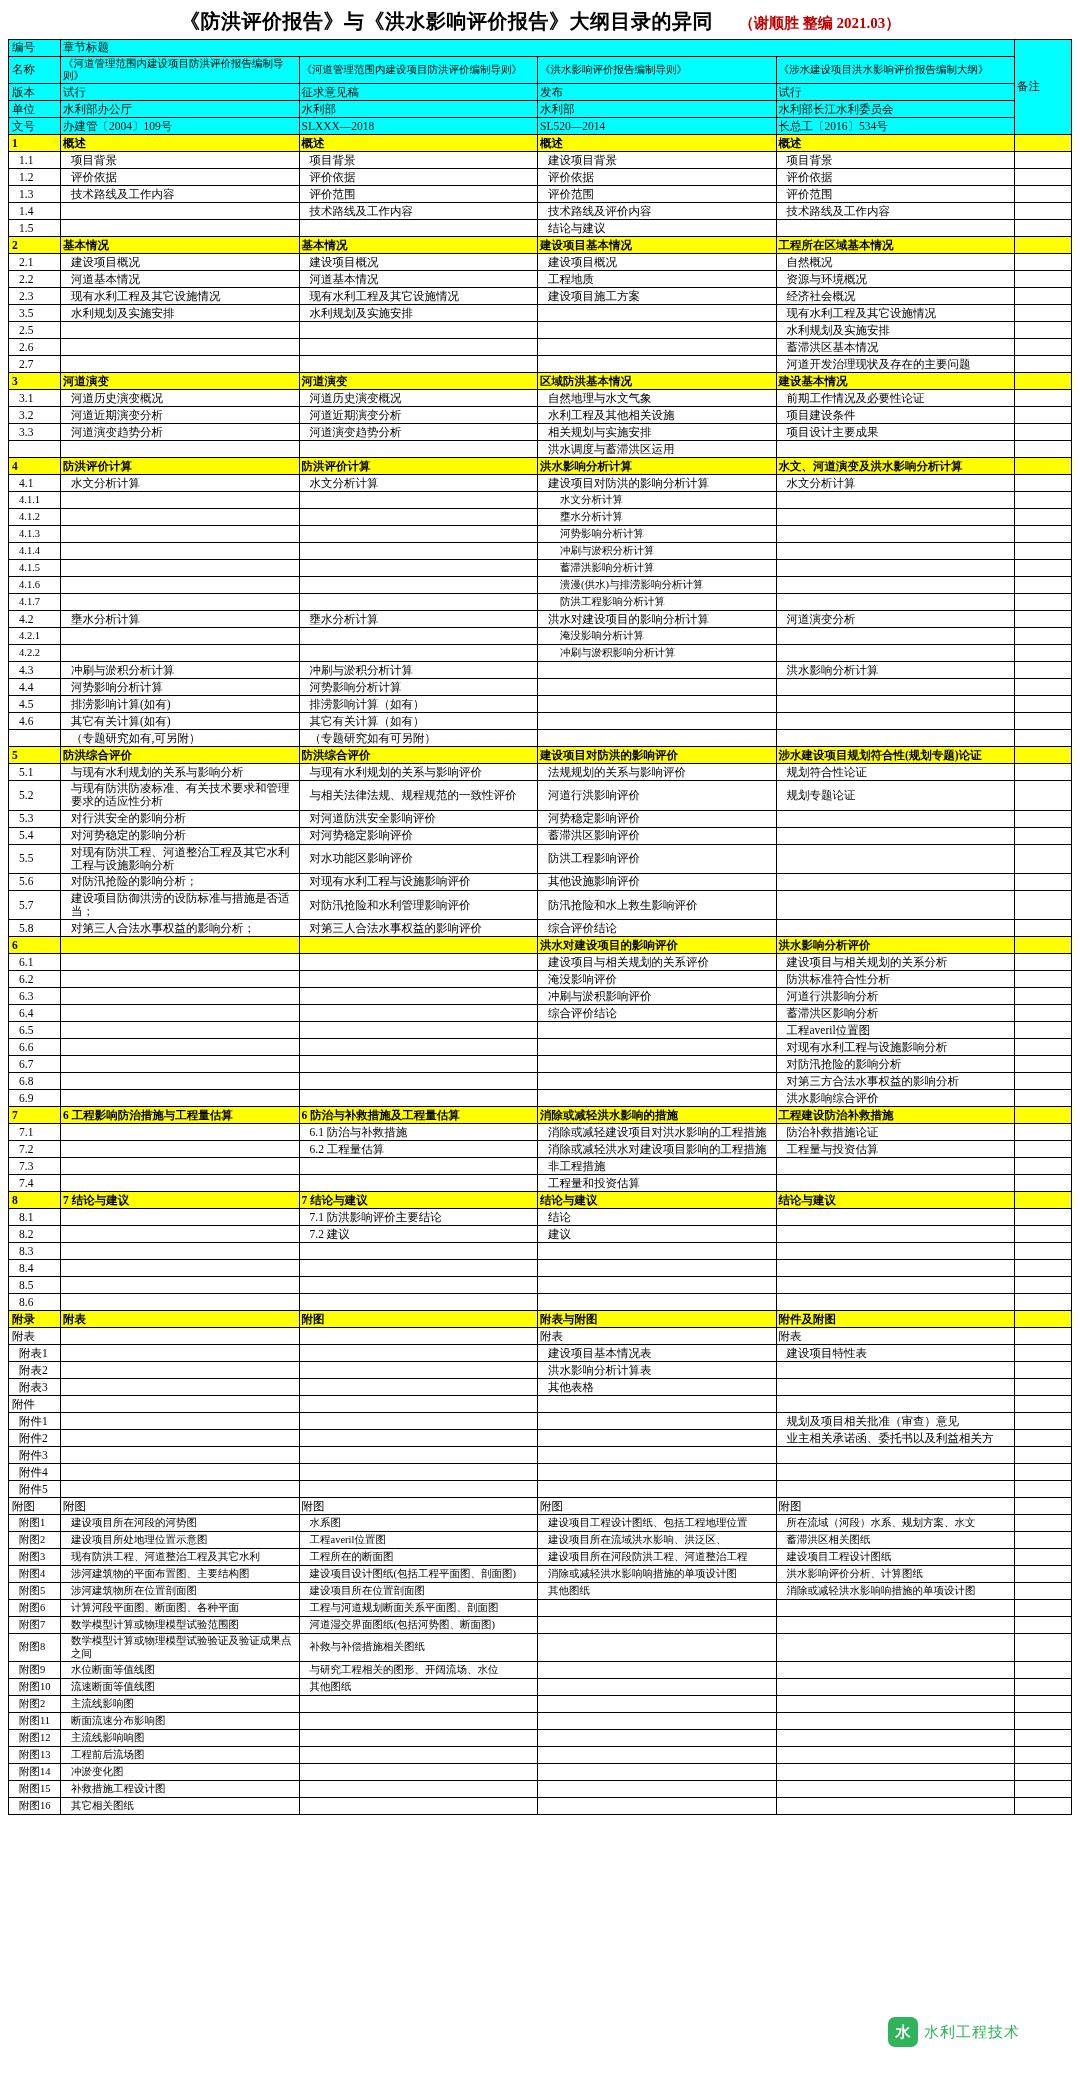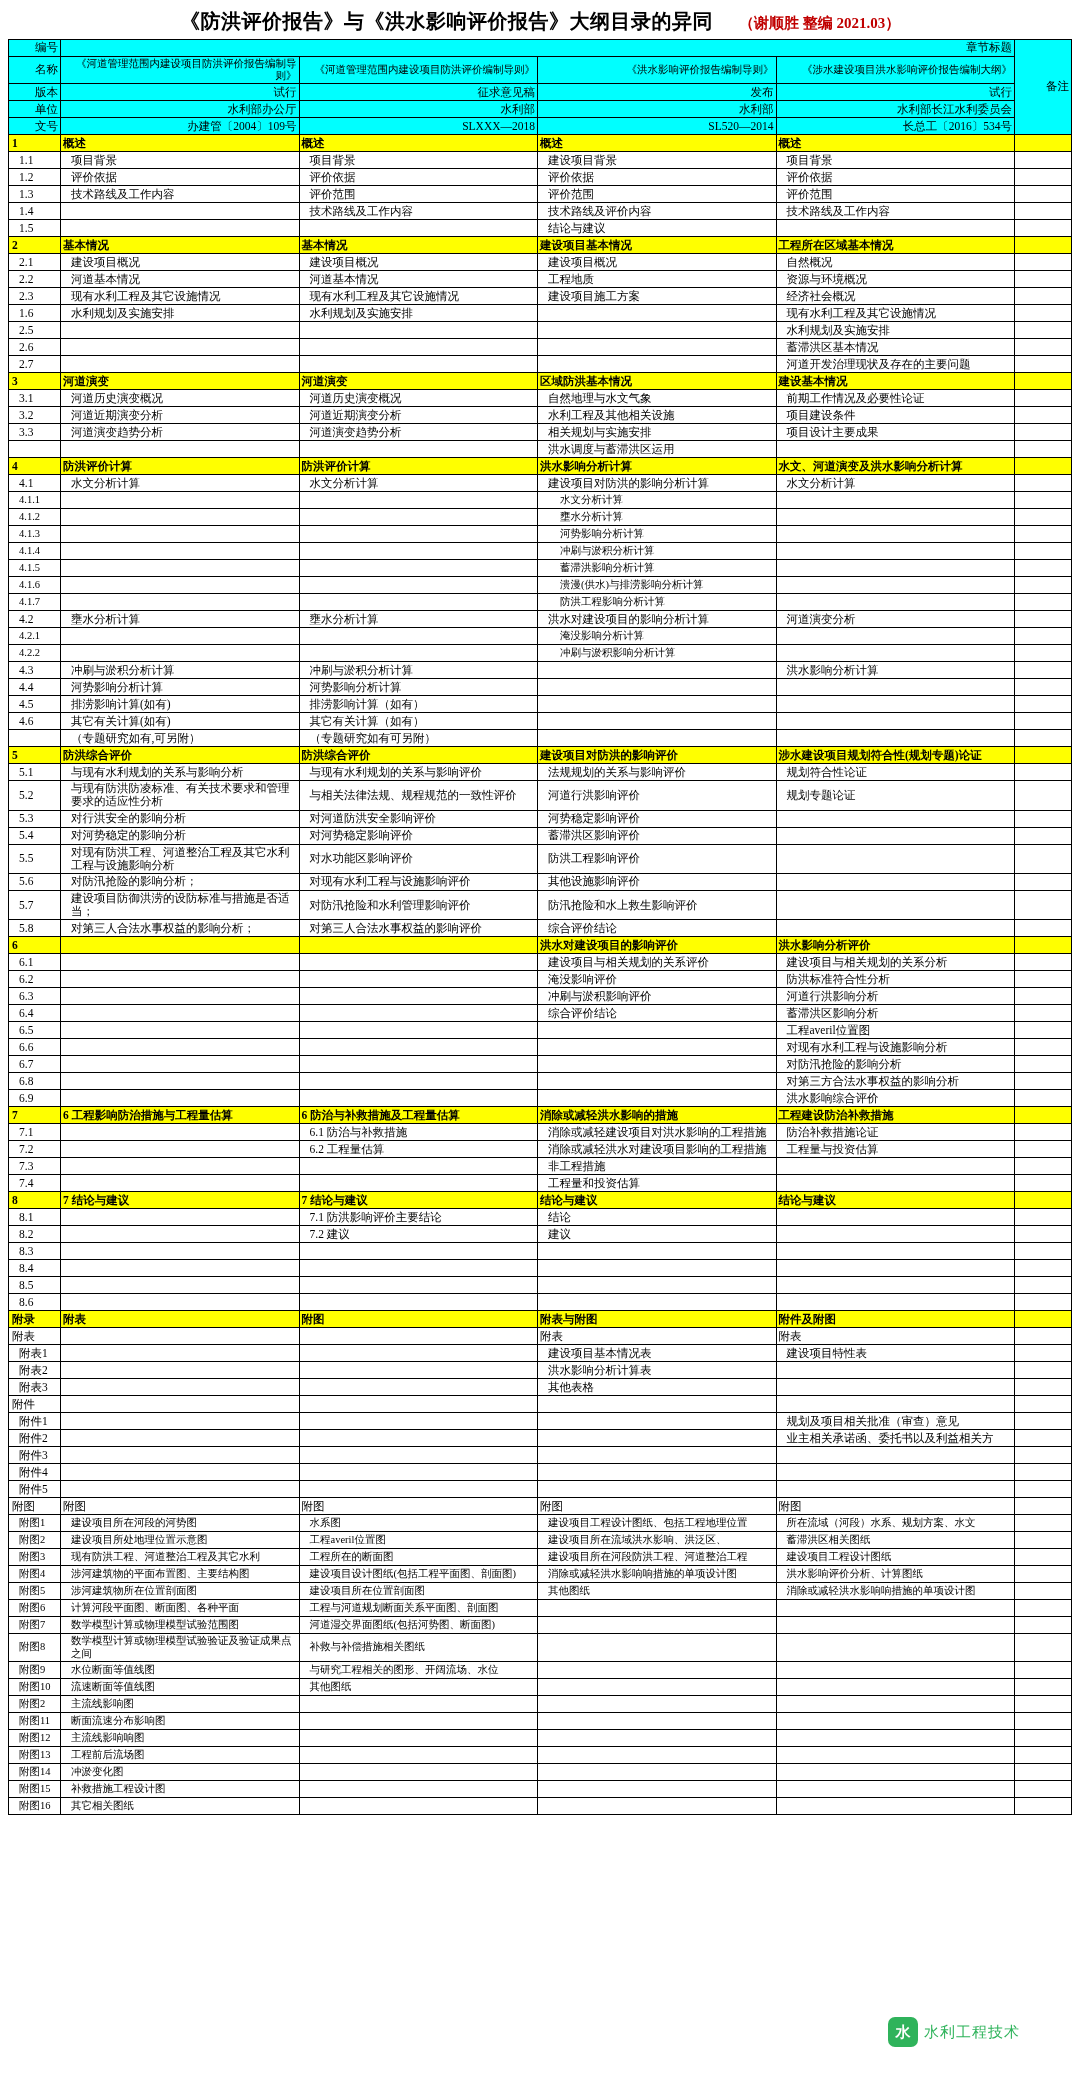--- a/index.html
+++ b/index.html
@@ -11,21 +11,21 @@
   table{border-collapse:collapse;width:1064px;margin:0 8px;table-layout:fixed;}
   td{border:1px solid #000;font-size:11.5px;line-height:1.15;padding:1px 2px;vertical-align:middle;}
   .c-no{width:46px;text-align:left;padding-left:3px;}
   .c-a{width:195px;}
   .c-b{width:195px;}
   .c-c{width:200px;}
   .c-d{width:200px;}
   .c-e{width:52px;}
   .cyan{background:#00ffff;}
   .yellow{background:#ffff00;}
-  .ctr{text-align:right;}
+  .ctr{text-align:left;}
   .lvl1{font-weight:bold;}
   .ind1{padding-left:10px;}
   .ind2{padding-left:22px;}
   .small{font-size:10.5px;}
   .footnote{font-size:11px;padding:4px 10px 6px 10px;}
   .wm{position:absolute;right:60px;bottom:52px;display:flex;align-items:center;gap:6px;}
   .wm-badge{width:30px;height:30px;border-radius:7px;background:#2fb35b;display:flex;align-items:center;justify-content:center;color:#fff;font-size:15px;font-weight:bold;}
   .wm-text{font-size:15px;color:#2fb35b;font-weight:normal;letter-spacing:1px;}
   .rowh{height:17px;}
 </style>
@@ -148,21 +148,21 @@
         </tr>
         <tr class="rowh">
           <td class="c-no ind1">2.3</td>
           <td class="c-a ind1">现有水利工程及其它设施情况</td>
           <td class="c-b ind1">现有水利工程及其它设施情况</td>
           <td class="c-c ind1">建设项目施工方案</td>
           <td class="c-d ind1">经济社会概况</td>
           <td class="c-e"></td>
         </tr>
         <tr class="rowh">
-          <td class="c-no ind1">1.6</td>
+          <td class="c-no ind1">3.5</td>
           <td class="c-a ind1">水利规划及实施安排</td>
           <td class="c-b ind1">水利规划及实施安排</td>
           <td class="c-c ind1"></td>
           <td class="c-d ind1">现有水利工程及其它设施情况</td>
           <td class="c-e"></td>
         </tr>
         <tr class="rowh">
           <td class="c-no ind1">2.5</td>
           <td class="c-a ind1"></td>
           <td class="c-b ind1"></td>

